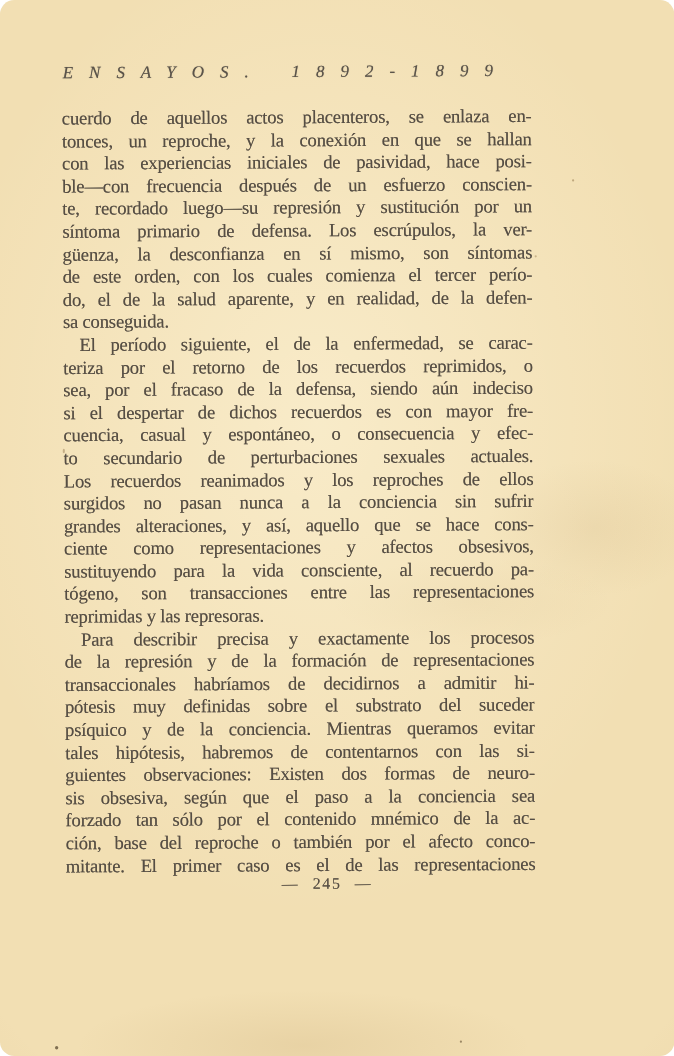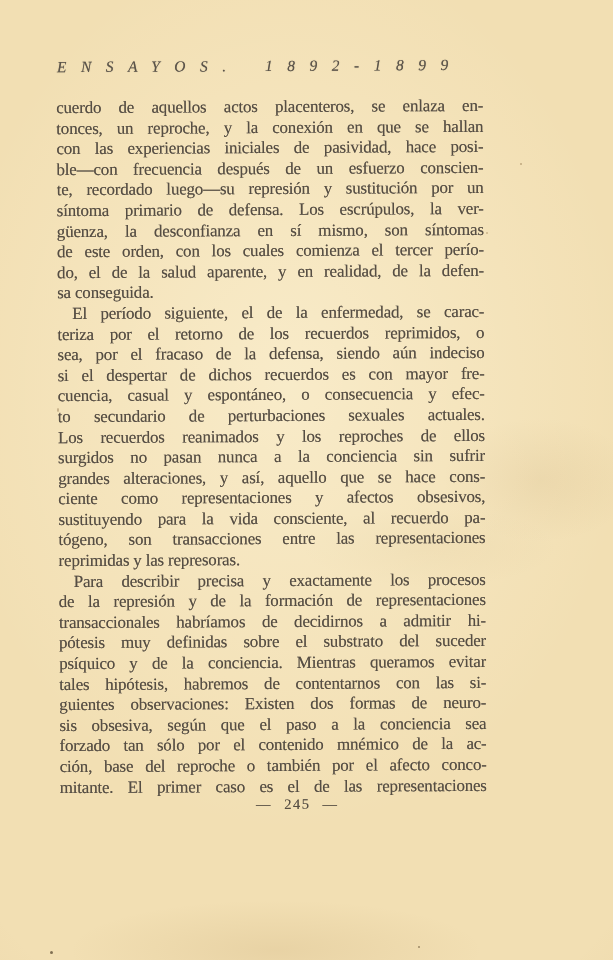--- a/index.html
+++ b/index.html
@@ -92,21 +92,21 @@
 
   .speck {
     position: absolute;
     border-radius: 50%;
     pointer-events: none;
   }
 </style>
 </head>
 <body>
 
-<div class="page" style="background-color: rgb(242, 223, 179);">
+<div class="page" style="background-color: rgb(242, 223, 179); border-radius: 13px;">
   <div class="scan-block">
     <div class="running-header" style="color: rgb(91, 84, 74);">ENSAYOS. 1892-1899</div>
 
     <div class="body-text" style="color: rgb(86, 78, 68);">
         <div class="line">cuerdo de aquellos actos placenteros, se enlaza en-</div>
         <div class="line">tonces, un reproche, y la conexión en que se hallan</div>
         <div class="line">con las experiencias iniciales de pasividad, hace posi-</div>
         <div class="line">ble—con frecuencia después de un esfuerzo conscien-</div>
         <div class="line">te, recordado luego—su represión y sustitución por un</div>
         <div class="line">síntoma primario de defensa. Los escrúpulos, la ver-</div>

